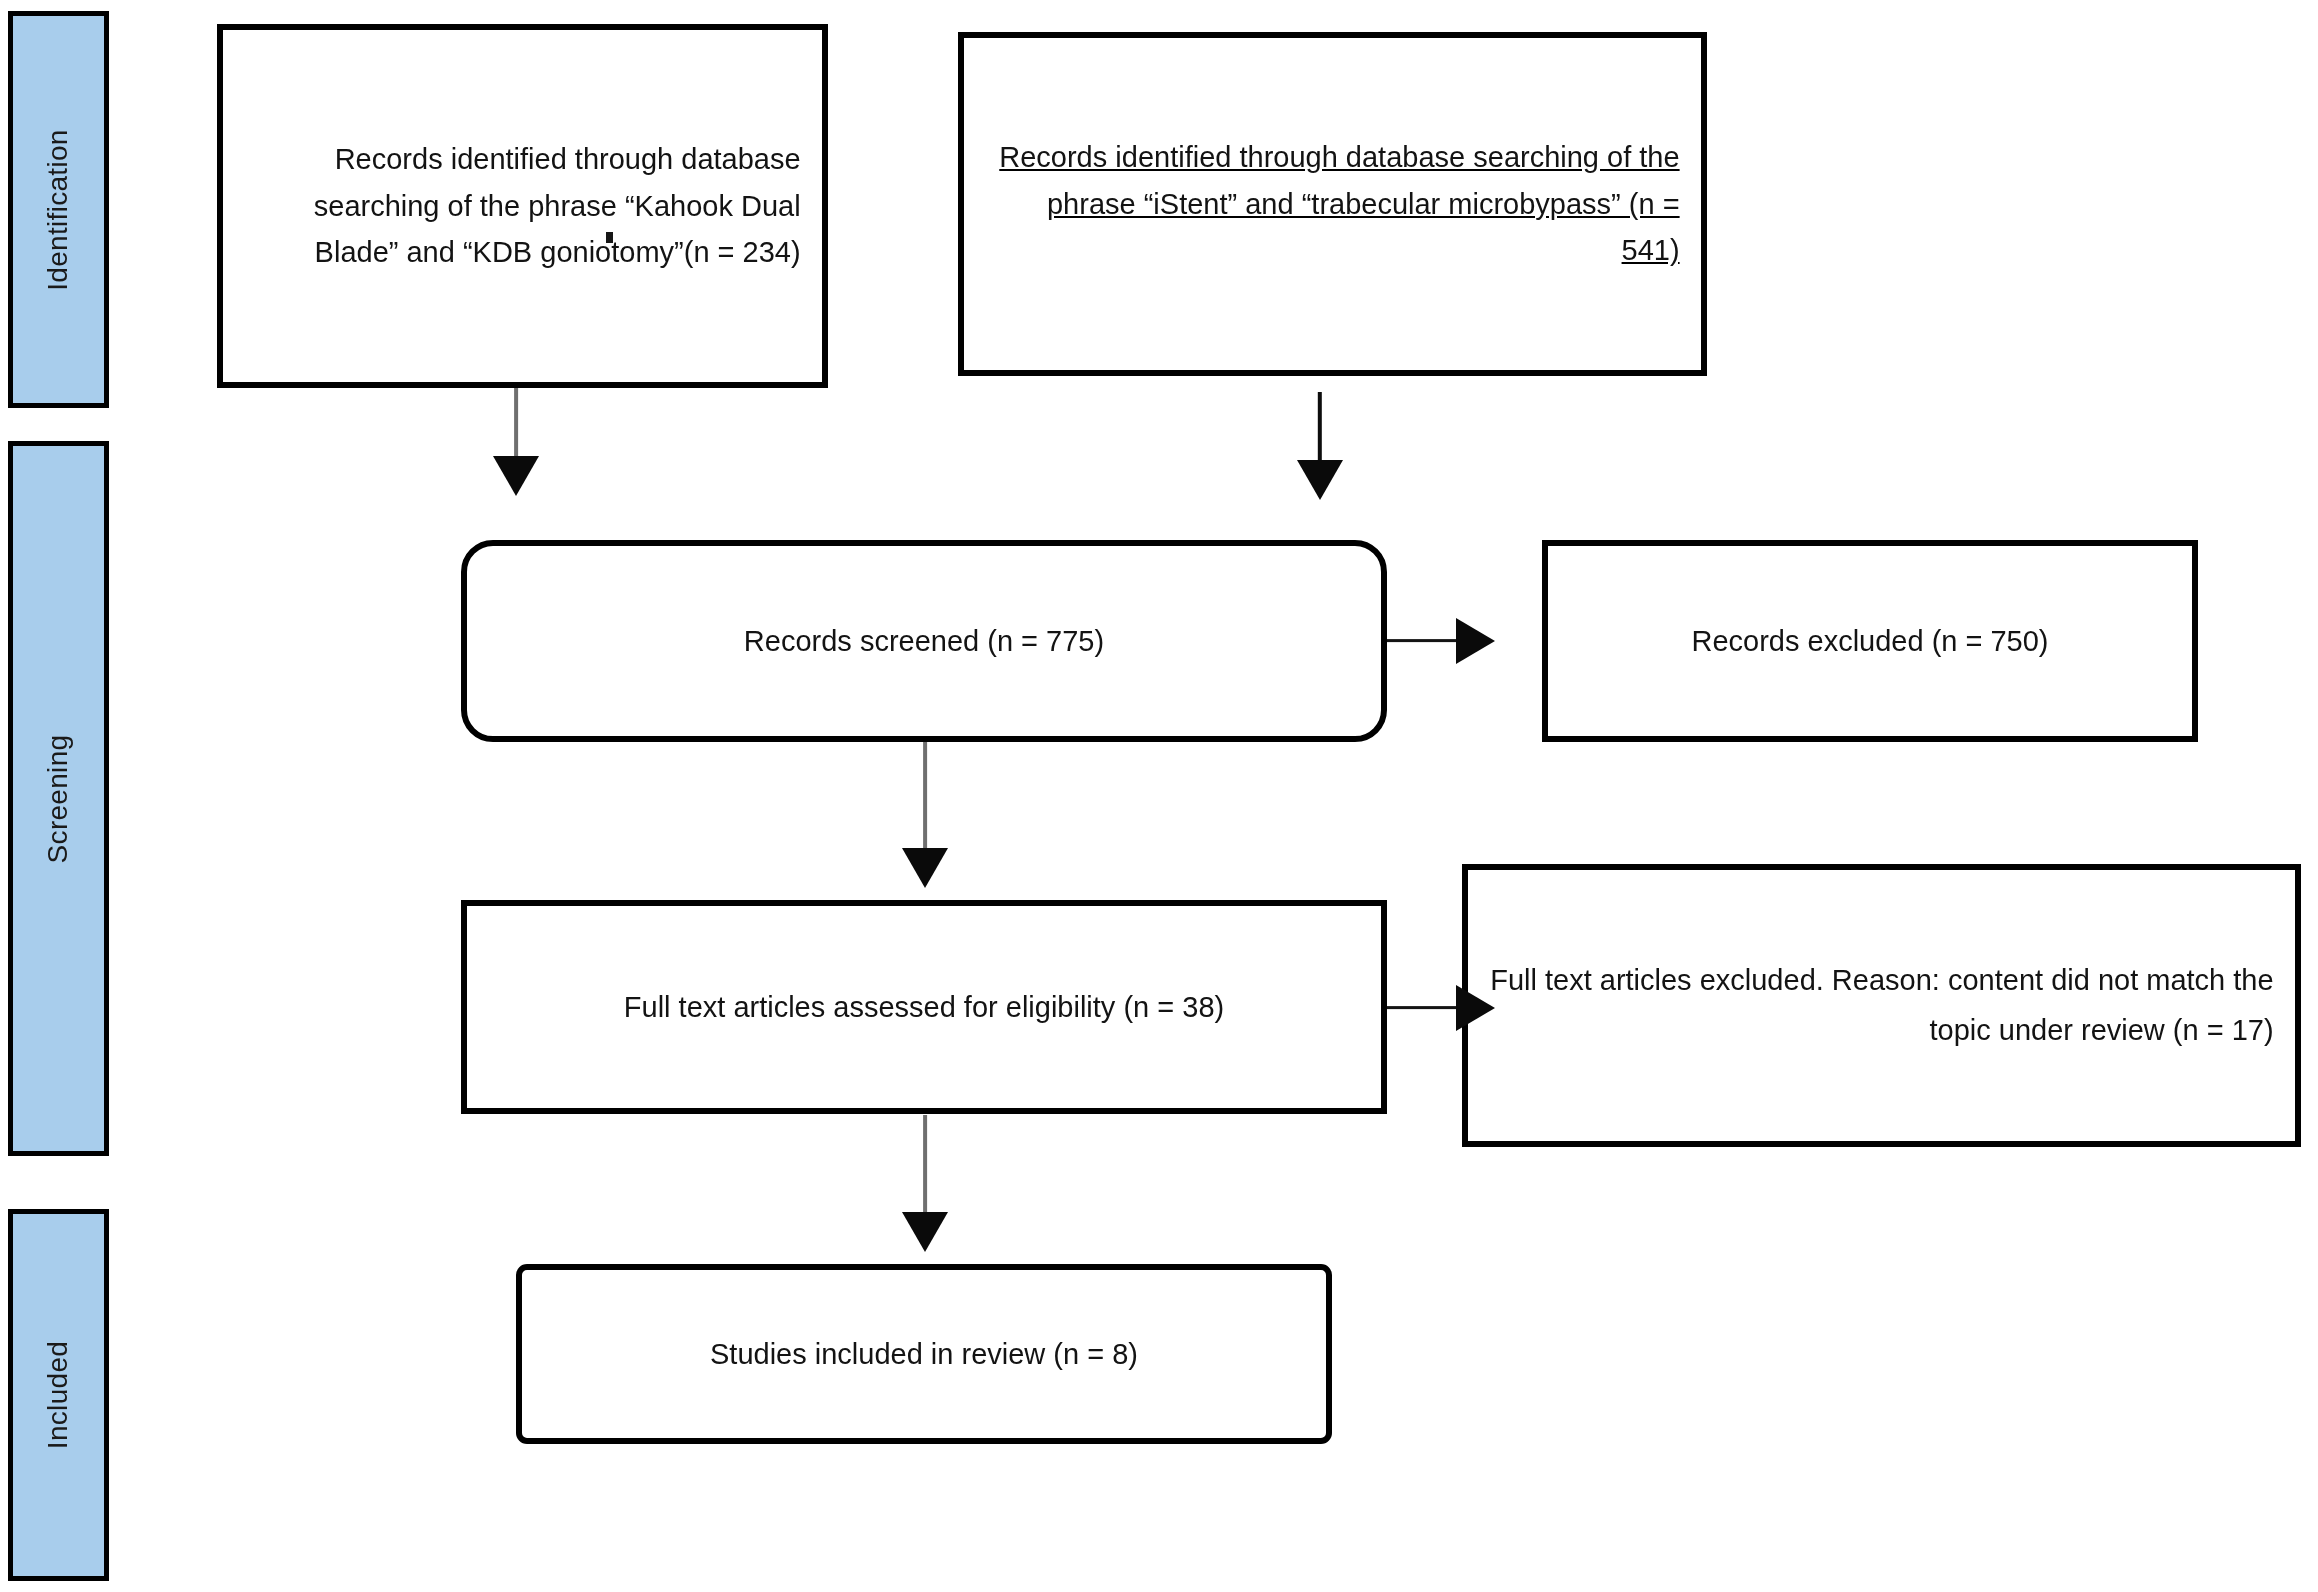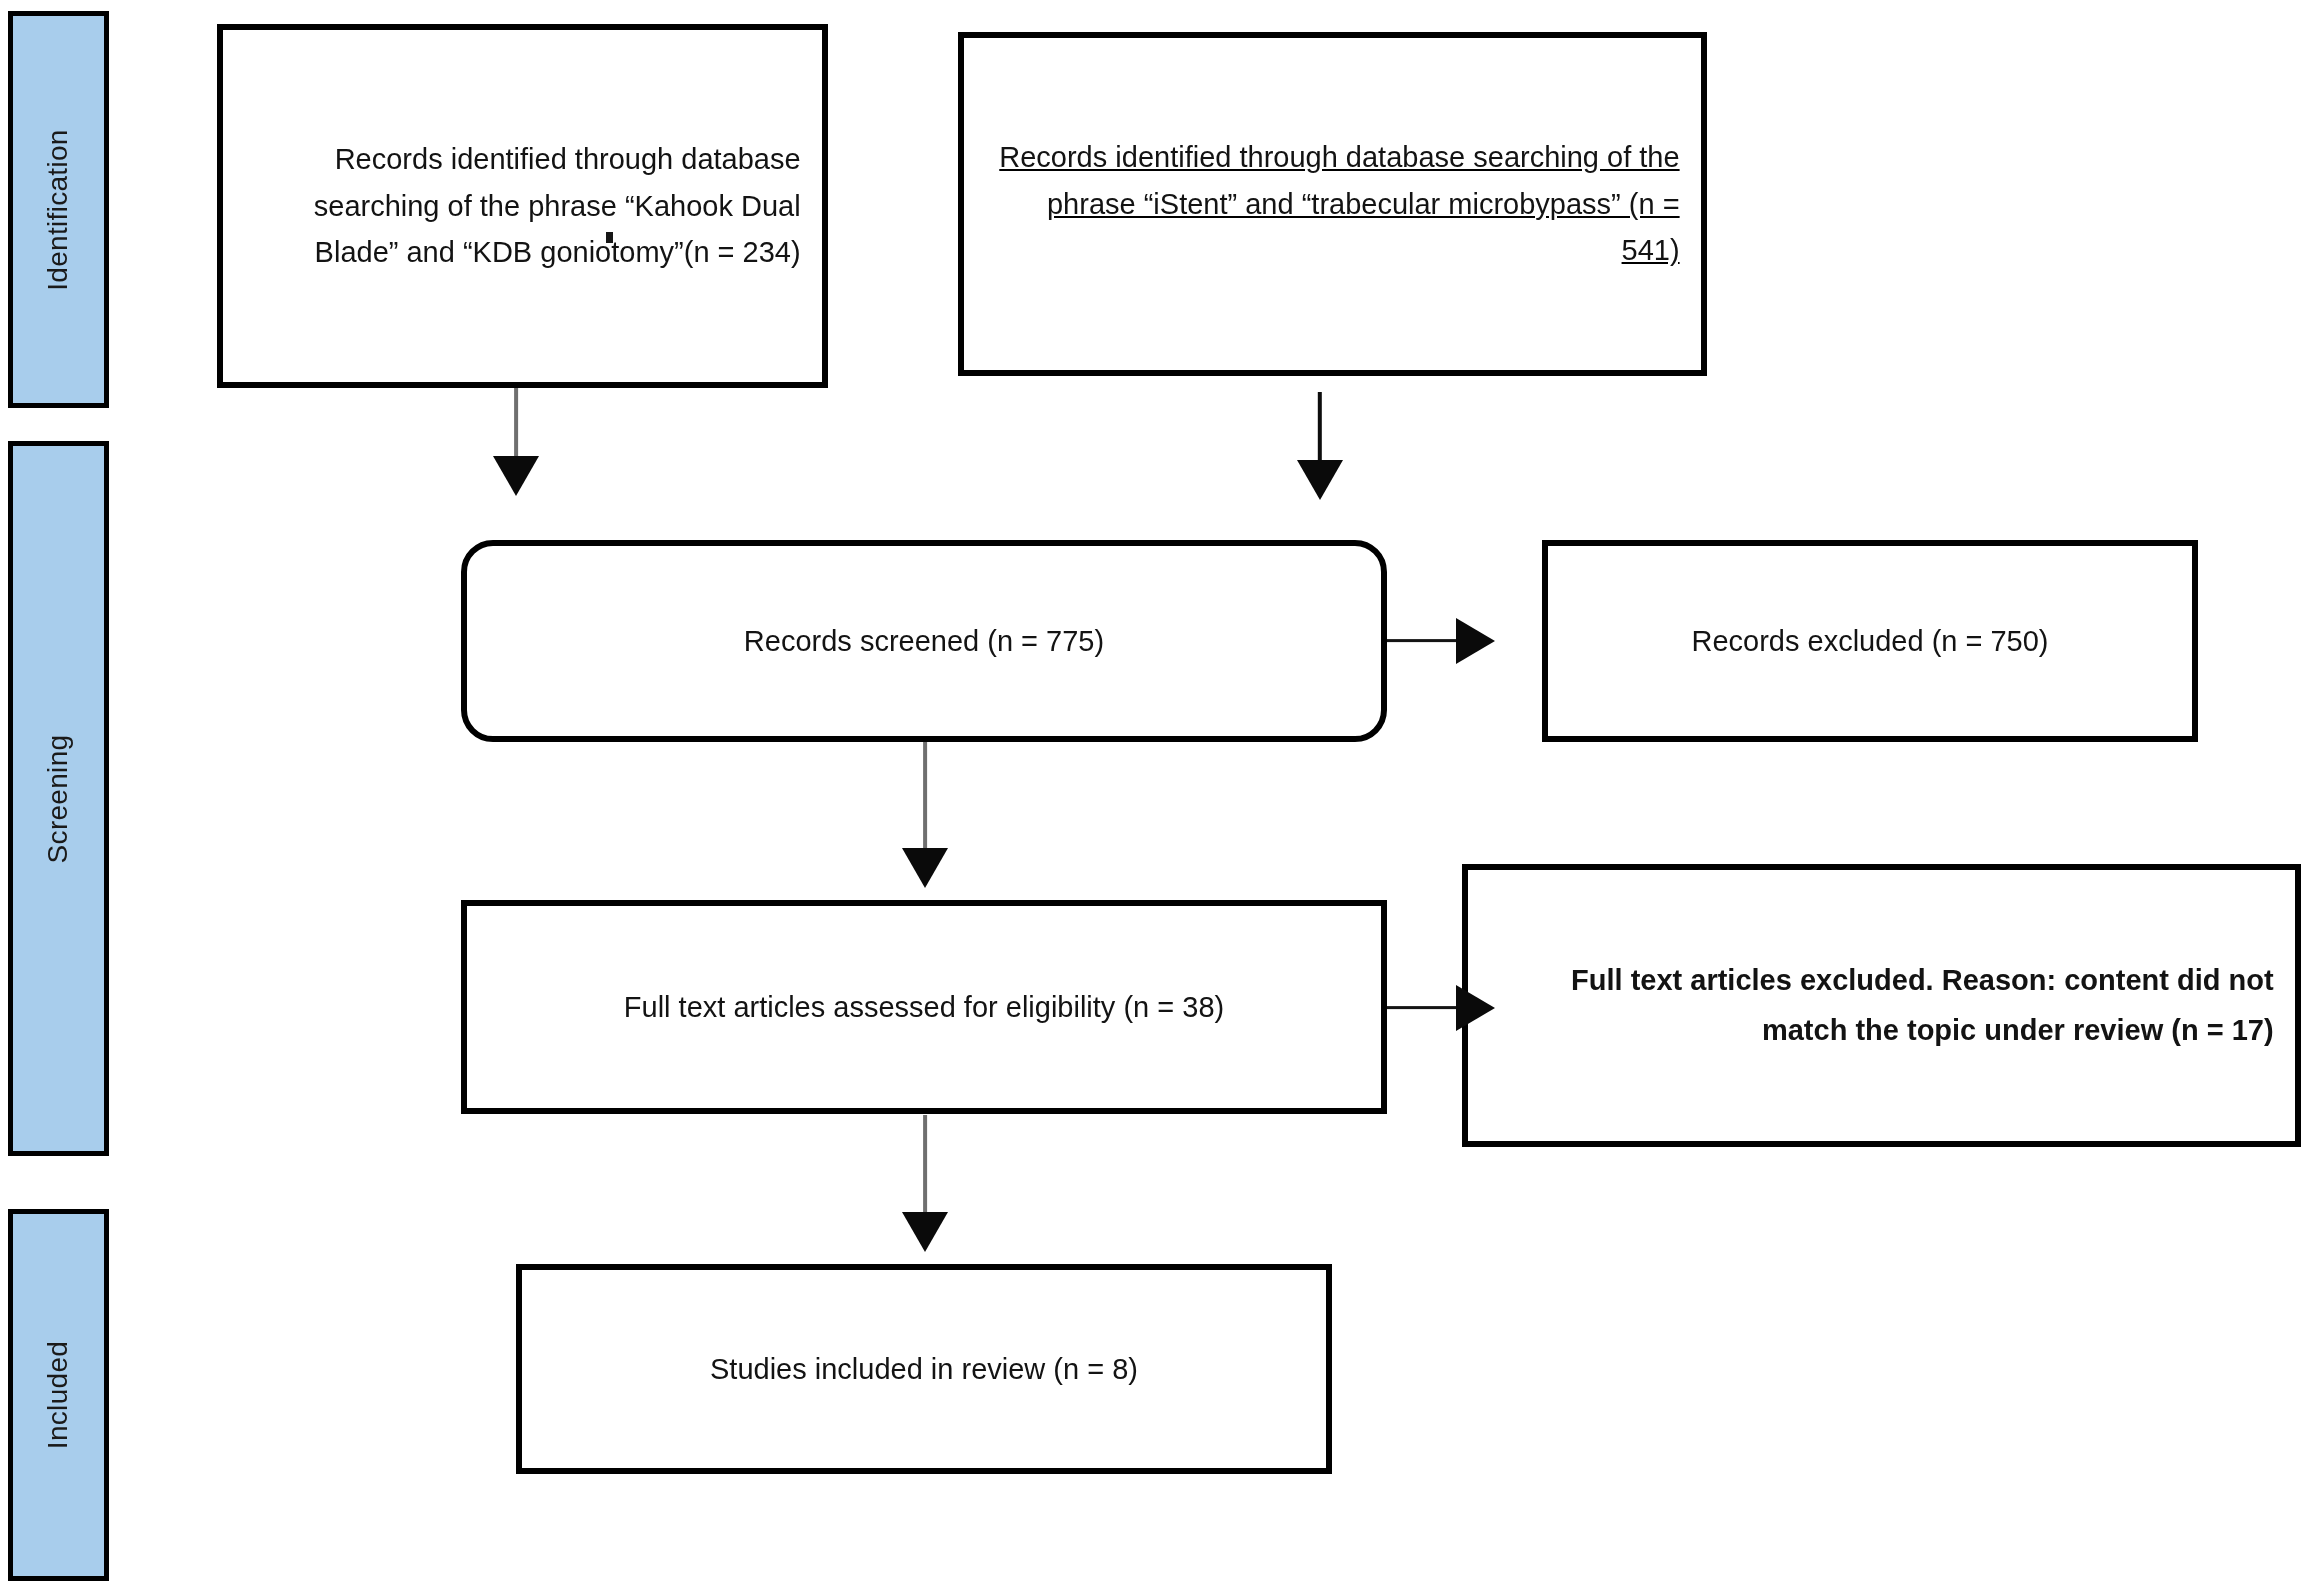--- a/index.html
+++ b/index.html
@@ -160,32 +160,32 @@
 
   <div class="arrow-v" style="left:900px; top:742px; width:50px; height:146px;">
     <div class="stem" style="height:108px;"></div>
     <div class="head"></div>
   </div>
 
   <div class="flow-box" style="left:461px; top:900px; width:926px; height:214px;">
     <span class="box-text">Full text articles assessed for eligibility (n = 38)</span>
   </div>
 
-  <div class="flow-box tight" style="left:1462px; top:864px; width:839px; height:283px;font-weight:bold;">
+  <div class="flow-box tight" style="left:1462px; top:864px; width:839px; height:283px;">
     <span class="box-text">Full text articles excluded. Reason: content did not match the topic under review (n = 17)</span>
   </div>
 
   <div class="arrow-h" style="left:1387px; top:985px; width:108px; height:45px;">
     <div class="stem" style="width:71px;"></div>
     <div class="head"></div>
   </div>
 
   <div class="arrow-v" style="left:900px; top:1115px; width:50px; height:137px;">
     <div class="stem" style="height:99px;"></div>
     <div class="head"></div>
   </div>
 
-  <div class="flow-box" style="left:516px; top:1264px; width:816px; height:210px;">
+  <div class="flow-box" style="left:516px; top:1264px; width:816px; height:180px;border-radius:11px;">
     <span class="box-text">Studies included in review (n = 8)</span>
   </div>
 
 </div>
 
 
 </body></html>

